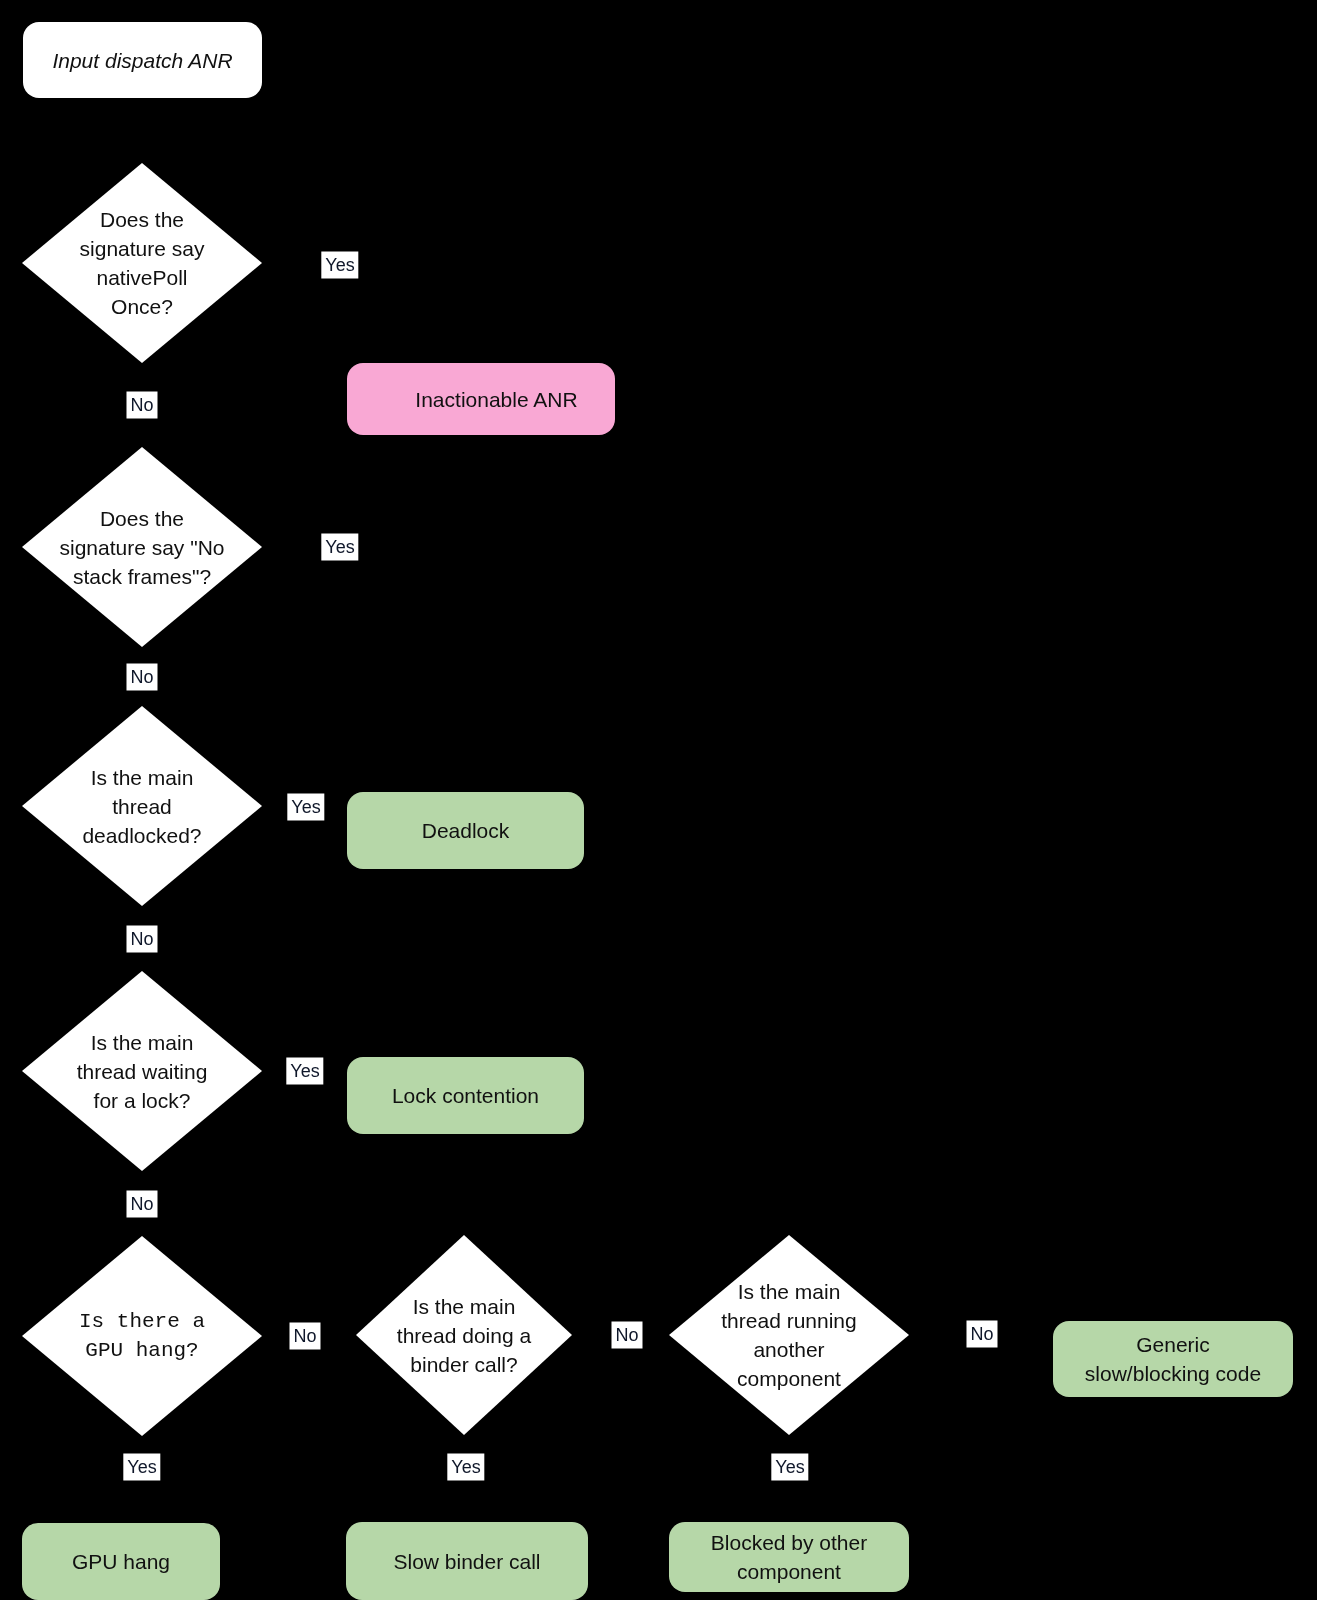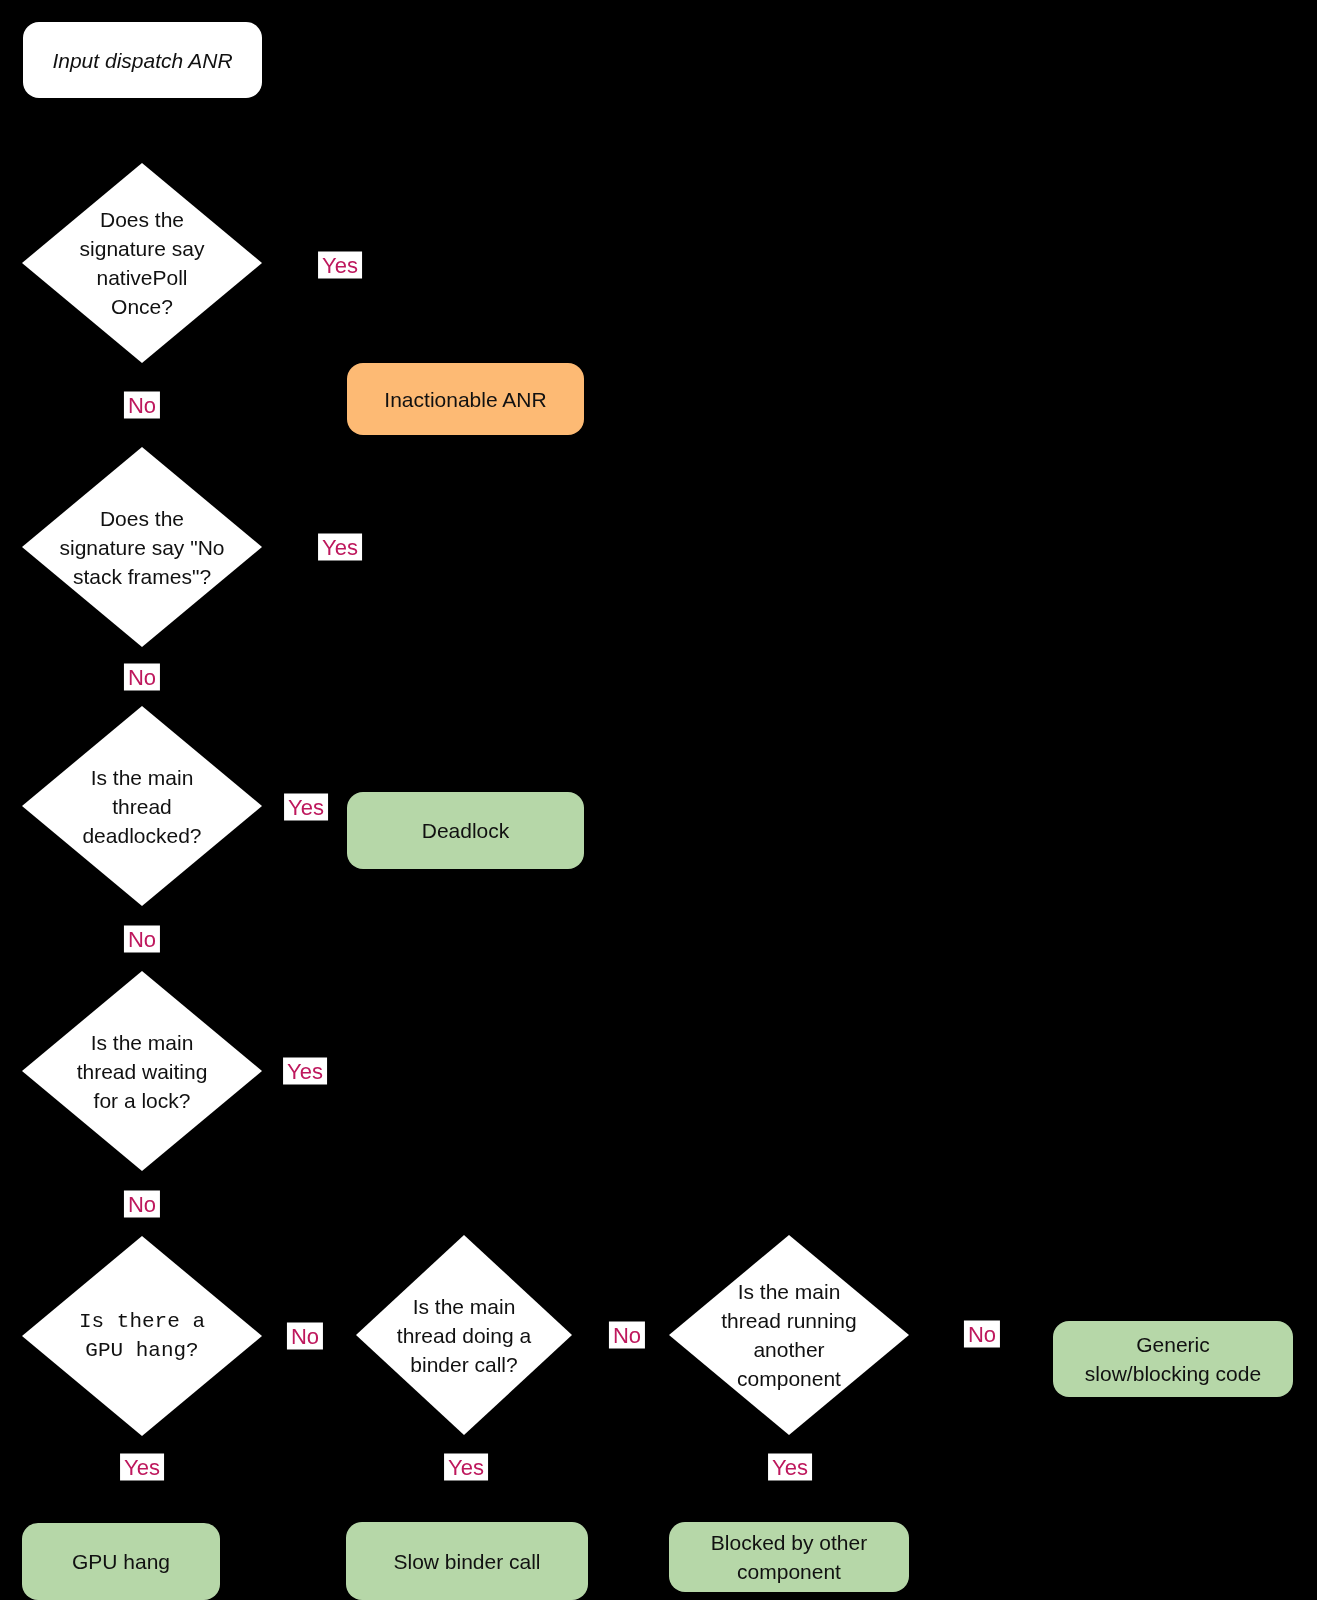--- a/index.html
+++ b/index.html
@@ -5,30 +5,30 @@
   html,body { margin:0; padding:0; background:#000; }
   #canvas {
     position:relative; width:1317px; height:1600px; background:#000;
     font-family:"Liberation Sans","DejaVu Sans",sans-serif; overflow:hidden;
     color:#111;
   }
   .node { position:absolute; display:flex; align-items:center; justify-content:center; text-align:center; }
   .node-text { position:relative; font-size:21px; line-height:29px; color:#111; z-index:2; }
   .node-text div { white-space:nowrap; }
   .rect { border-radius:16px; background:#fff; }
-  .rect.bad  { background:#fdba74; }
+  .rect.bad  { background:#f9a8d4;padding-left:31px; }
   .rect.good { background:#b6d7a8;margin-top:24px; }
   .diamond-shape {
     position:absolute; inset:0; background:#ffffff;
     clip-path:polygon(50% 0, 100% 50%, 50% 100%, 0 50%);
     z-index:1;
   }
   .edge-label {
     position:absolute; transform:translate(-50%,-50%);
-    background:#ffffff; color:#be185d; font-size:22px; line-height:25px;
+    background:#ffffff; color:#0f172a; font-size:18px; line-height:25px;
     padding:1px 4px; z-index:3; white-space:nowrap;text-align:right;
   }
   
   #start        { left:23px;  top:22px;   width:239px; height:76px;font-style:italic; }
   
   #d1 { left:22px;  top:163px;  width:240px; height:200px; }
   #d2 { left:22px;  top:447px;  width:240px; height:200px; }
   #d3 { left:22px;  top:706px;  width:240px; height:200px; }
   #d4 { left:22px;  top:971px;  width:240px; height:200px; }
   #d5 { left:22px;  top:1236px; width:240px; height:200px;font-family:Liberation Mono, monospace; }
@@ -138,20 +138,25 @@
       <div>Inactionable ANR</div>
     </div>
   </div>
 
   <div class="node rect good" id="deadlock">
     <div class="node-text">
       <div>Deadlock</div>
     </div>
   </div>
 
+  <div class="node rect good" id="lock">
+    <div class="node-text">
+      <div>Lock contention</div>
+    </div>
+  </div>
 
   <div class="node rect good" id="gpu">
     <div class="node-text">
       <div>GPU hang</div>
     </div>
   </div>
 
   <div class="node rect good" id="binder">
     <div class="node-text">
       <div>Slow binder call</div>

